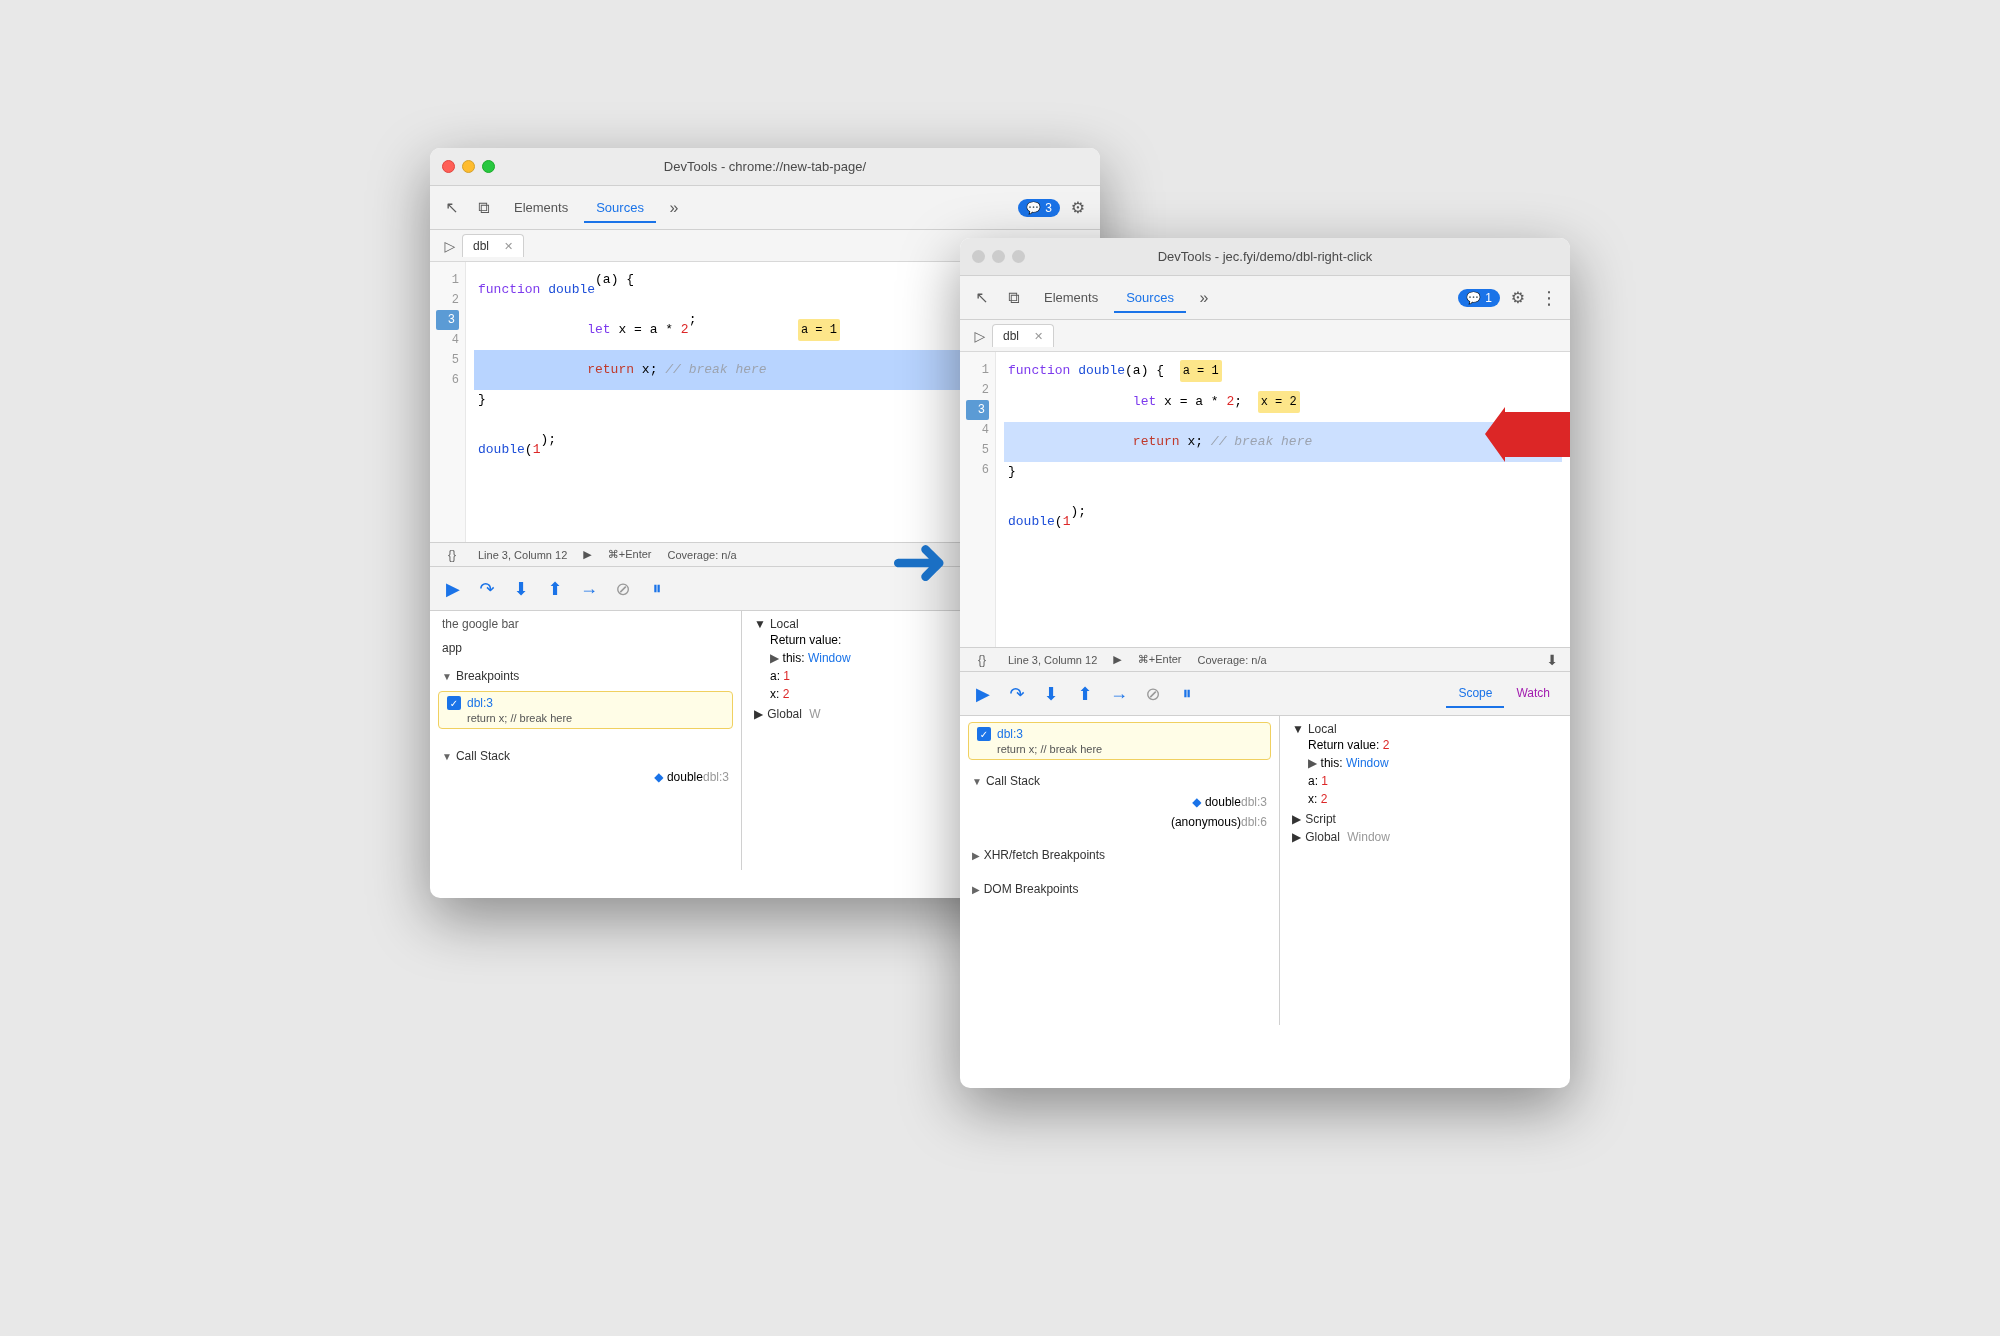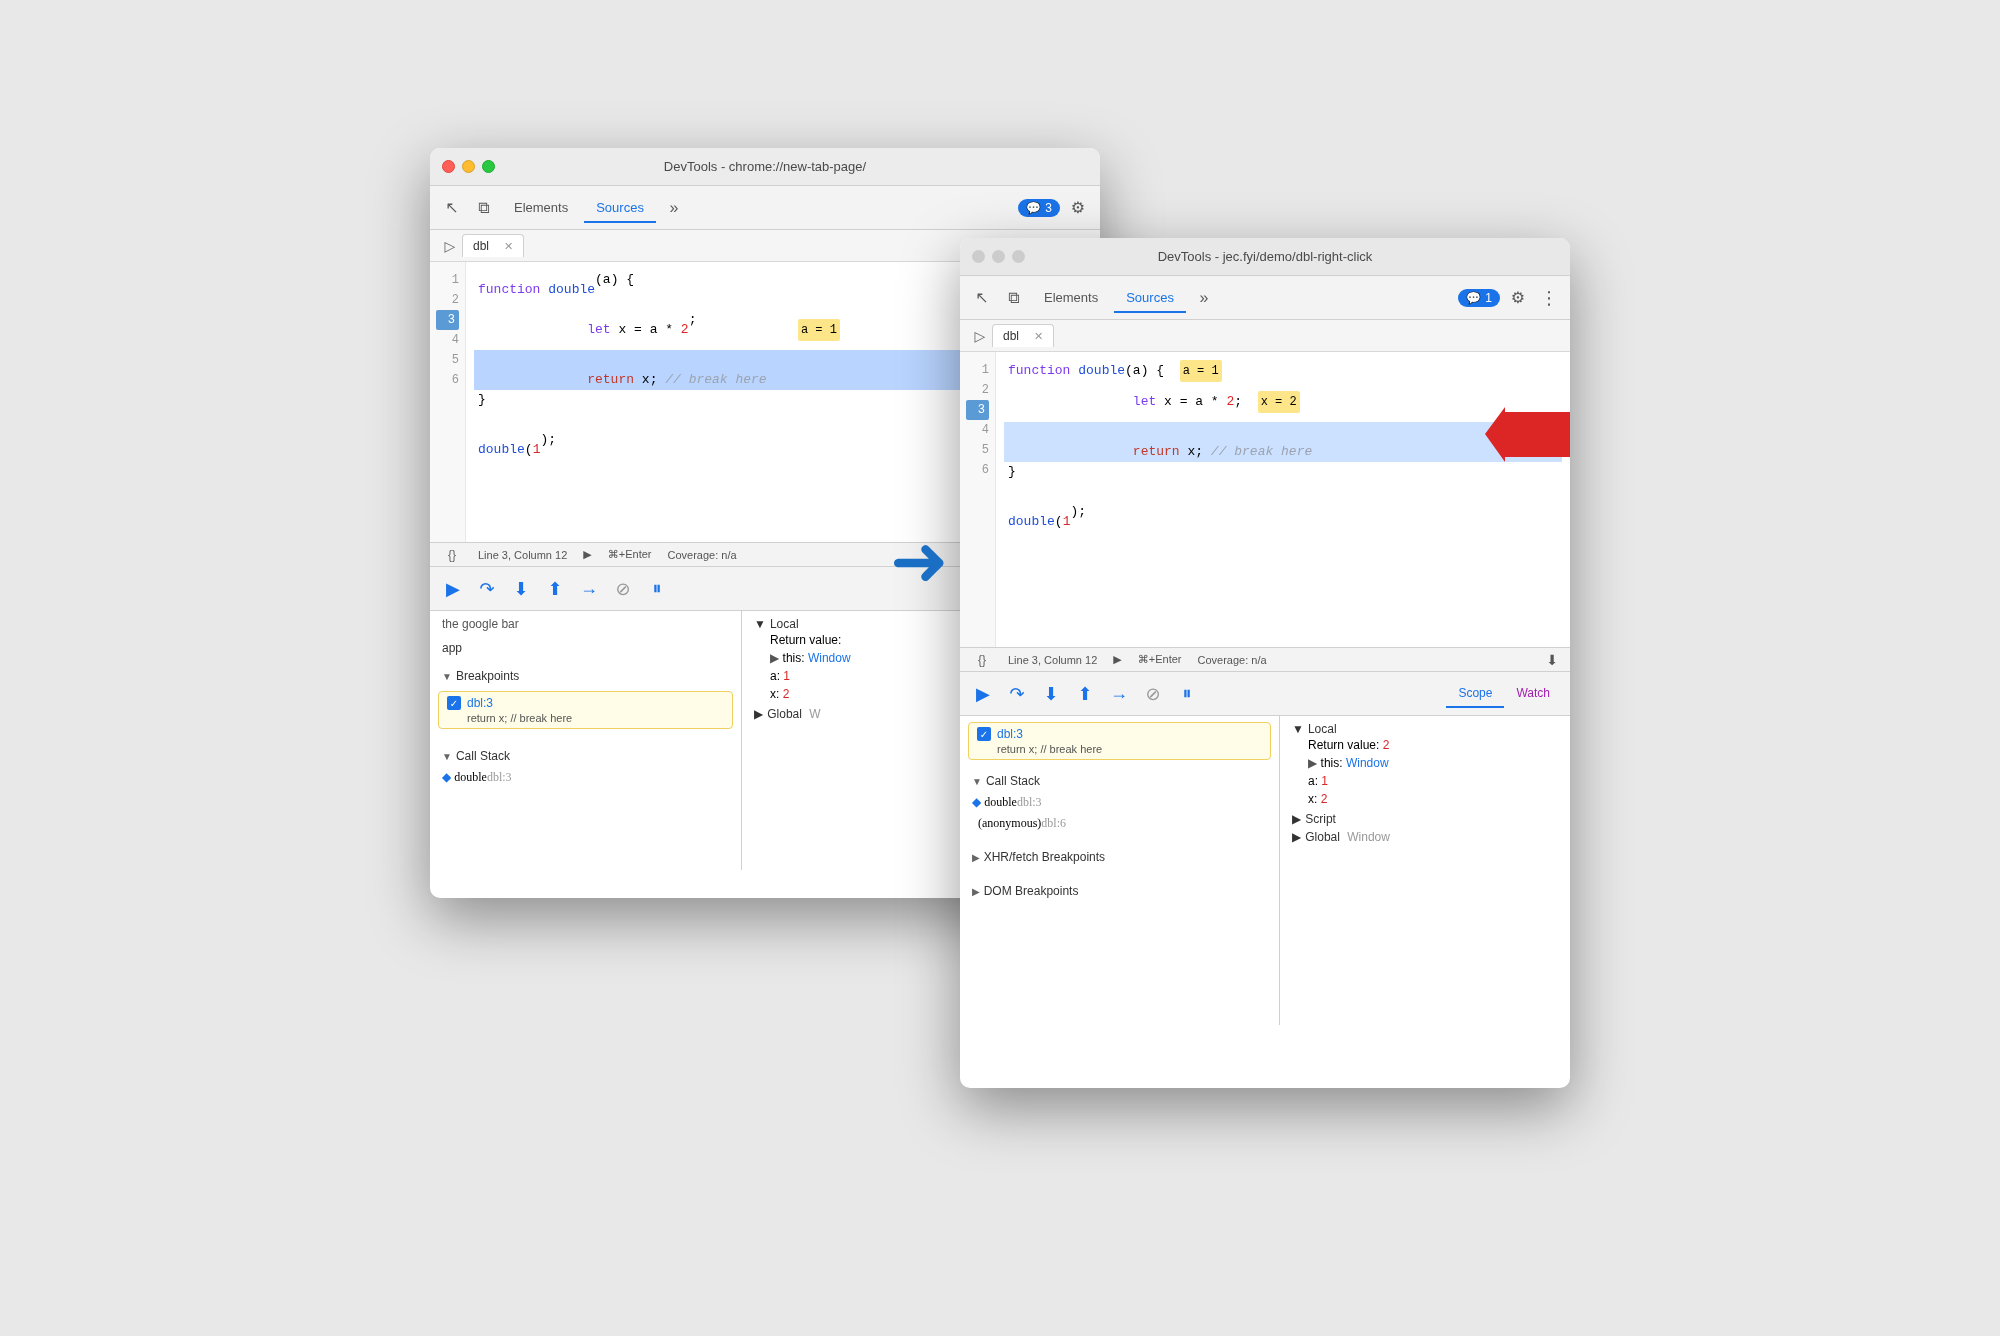--- a/index.html
+++ b/index.html
@@ -221,21 +221,20 @@
     .code-line {
       display: flex;
       align-items: center;
       min-height: 20px;
       white-space: pre;
       position: relative;
     }
 
     .code-line.highlighted {
       background: #d6e4ff;
-      align-items: flex-end;
     }
 
     
     .kw { color: #7c3aed; font-weight: 500; }
     .fn { color: #1d4ed8; }
     .cm { color: #9ca3af; font-style: italic; }
     .num { color: #dc2626; }
     .var-highlight {
       background: #fde68a;
       padding: 1px 3px;
@@ -416,24 +415,23 @@
     }
 
     .scope-key { color: #000000; }
     .scope-num { color: #dc2626; }
     .scope-link { color: #1a73e8; cursor: pointer; }
 
     
     .call-stack-item {
       display: flex;
       align-items: center;
-      justify-content: flex-start;
-      padding: 3px 12px 3px 12px;
-      font-size: 12px;
-      font-family: Liberation Serif, serif;
+      justify-content: flex-end;
+      padding: 3px 12px 3px 24px;
+      font-size: 12px;
     }
 
     
     .arrow-connector {
       position: absolute;
       top: 400px;
       left: 490px;
       z-index: 5;
       font-size: 80px;
       color: #1a6fc4;

